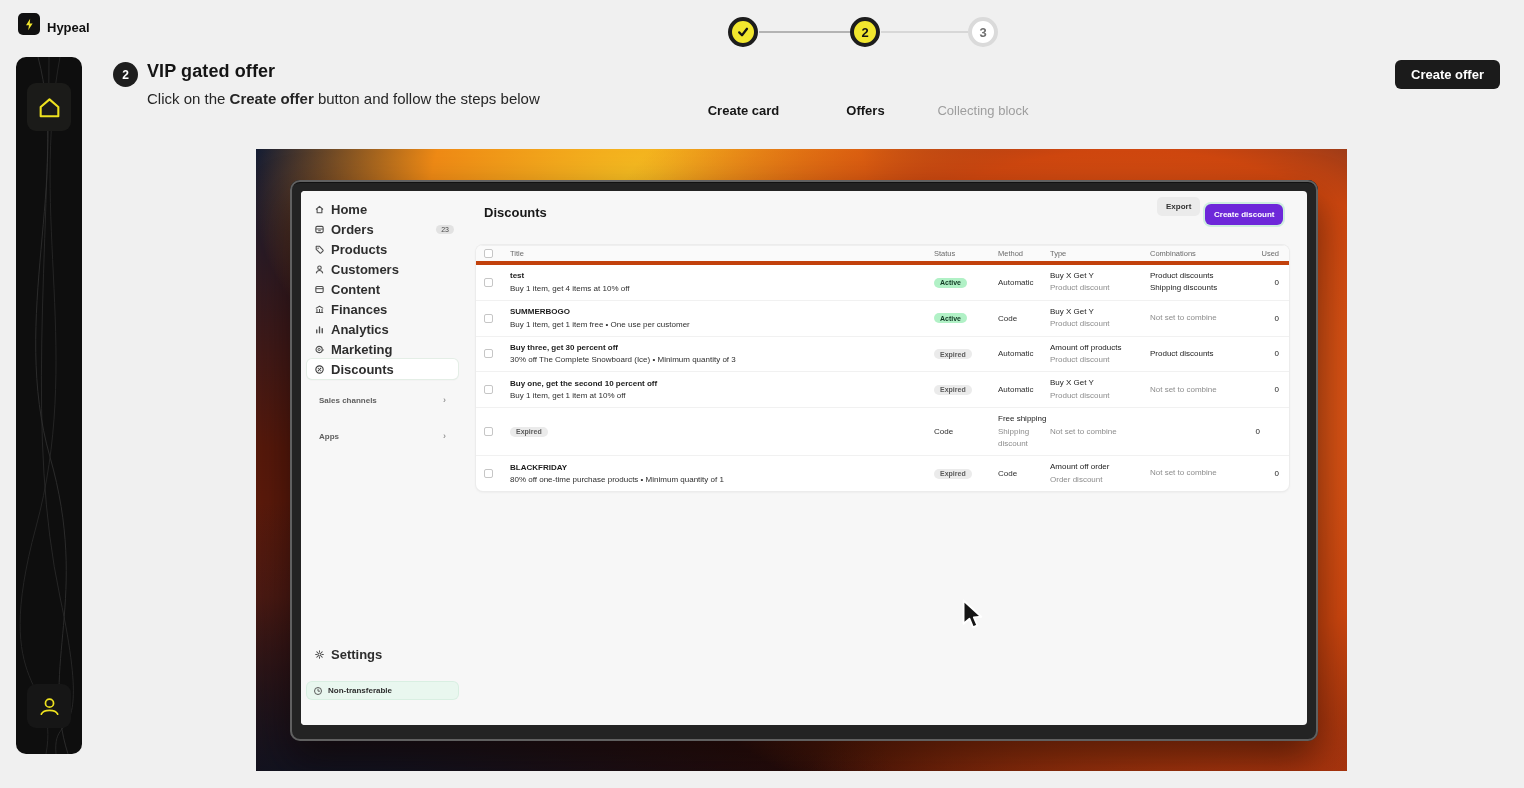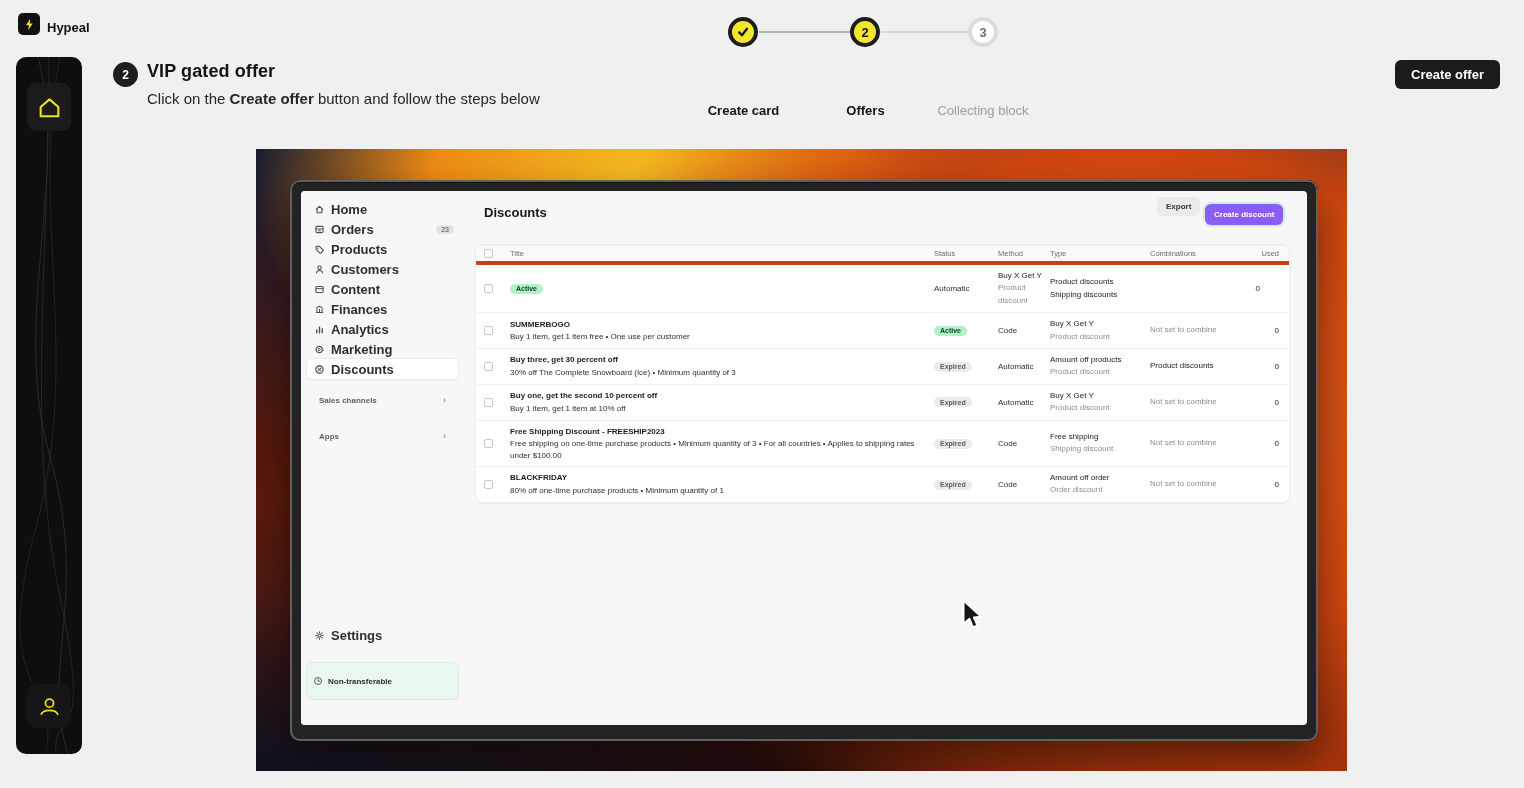--- a/index.html
+++ b/index.html
@@ -68,29 +68,29 @@
   .adm-side { position:absolute; left:0; top:0; bottom:0; width:163px; background:#f7f7f7; padding-top:8px; }
   .side-item { display:flex; align-items:center; gap:6px; height:20px; padding:0 10px 0 12px; }
   .side-item .ic { width:12px; height:12px; flex:0 0 12px; display:flex; align-items:center; justify-content:center; color:#4f4f4f; }
   .side-item .lbl { font-weight:600; font-size:13px; color:#2e2e2e; }
   .side-item.active { background:#fff; border-radius:5px; margin:0 6px; padding-left:6px;
     box-shadow:0 0 0 1px #e4eee6, 0 1px 2px rgba(0,0,0,.07); }
   .side-badge { margin-left:auto; background:#e2e2e2; border-radius:8px; font-size:7px; padding:1px 5px; color:#4a4a4a; }
   .side-head { display:flex; align-items:center; height:18px; padding:0 18px; color:#5f5f5f; font-size:8px; font-weight:600; }
   .side-head .chev { margin-left:auto; color:#9a9a9a; font-size:9px; }
   .side-bottom { position:absolute; left:0; right:0; bottom:26px; }
-  .plan-pill { display:flex; align-items:center; gap:5px; margin:4px 6px 0; height:36px; padding:0 6px;
+  .plan-pill { display:flex; align-items:center; gap:5px; margin:4px 6px 0; height:17px; padding:0 6px;
     background:#e9f7ef; border-radius:5px; font-size:8px; font-weight:600; color:#2e2e2e;
     box-shadow:0 0 0 1px #d9efe2; }
 
   .adm-main { position:absolute; left:163px; right:0; top:0; bottom:0; }
   .adm-title { position:absolute; left:20px; top:14px; font-size:13px; font-weight:800; color:#181818; }
   .btn-export { position:absolute; left:693px; top:6px; height:19px; padding:0 9px; background:#ebebeb;
     border:none; border-radius:5px; font-size:8px; font-weight:600; color:#333; display:flex; align-items:center; cursor:pointer; }
-  .btn-create { position:absolute; left:741px; top:13px; height:21px; padding:0 9px; background:#8b5cf6;
+  .btn-create { position:absolute; left:741px; top:13px; height:21px; padding:0 9px; background:#6d28d9;
     border:none; color:#fff; border-radius:6px; font-size:8px; font-weight:600; display:flex; align-items:center;
     box-shadow:0 0 0 2px rgba(188,233,212,.7); cursor:pointer; }
 
   .card { position:absolute; left:12px; top:54px; width:813px; background:#fff; border-radius:7px;
     box-shadow:0 0 0 1px #ececec, 0 1px 3px rgba(0,0,0,.08); overflow:hidden; }
   .tabs { display:flex; align-items:center; height:26px; padding:0 8px; gap:2px; }
   .tab { font-size:8px; font-weight:600; color:#333; padding:3px 8px; border-radius:5px; cursor:pointer; }
   .tab.active { background:#ececec; }
   .tool-btns { margin-left:auto; display:flex; gap:4px; }
   .tool-btn { height:16px; min-width:26px; padding:0 4px; border-radius:5px; background:#fff;
@@ -308,20 +308,24 @@
               <span>Title</span>
               <span>Status</span>
               <span>Method</span>
               <span>Type</span>
               <span>Combinations</span>
               <span style="text-align:right">Used</span>
             </div>
 
             <div class="trow">
               <span class="cb"></span>
+              <span>
+                  <div class="t-title">test</div>
+                  <div class="t-desc">Buy 1 item, get 4 items at 10% off</div>
+                </span>
               <span><span class="pill active">Active</span></span>
               <span class="t-method">Automatic</span>
               <span>
                   <div class="l1">Buy X Get Y</div>
                   <div class="l2">Product discount</div>
                 </span>
               <span class="t-combo">
                   <div>Product discounts</div>
                   <div>Shipping discounts</div>
                 </span>
@@ -371,24 +375,20 @@
               <span>
                   <div class="l1">Buy X Get Y</div>
                   <div class="l2">Product discount</div>
                 </span>
               <span class="t-combo dim">Not set to combine</span>
               <span class="t-used">0</span>
             </div>
 
             <div class="trow">
               <span class="cb"></span>
-              <span>
-                  <div class="t-title">Free Shipping Discount - FREESHIP2023</div>
-                  <div class="t-desc">Free shipping on one-time purchase products • Minimum quantity of 3 • For all countries • Applies to shipping rates under $100.00</div>
-                </span>
               <span><span class="pill expired">Expired</span></span>
               <span class="t-method">Code</span>
               <span>
                   <div class="l1">Free shipping</div>
                   <div class="l2">Shipping discount</div>
                 </span>
               <span class="t-combo dim">Not set to combine</span>
               <span class="t-used">0</span>
             </div>
 

